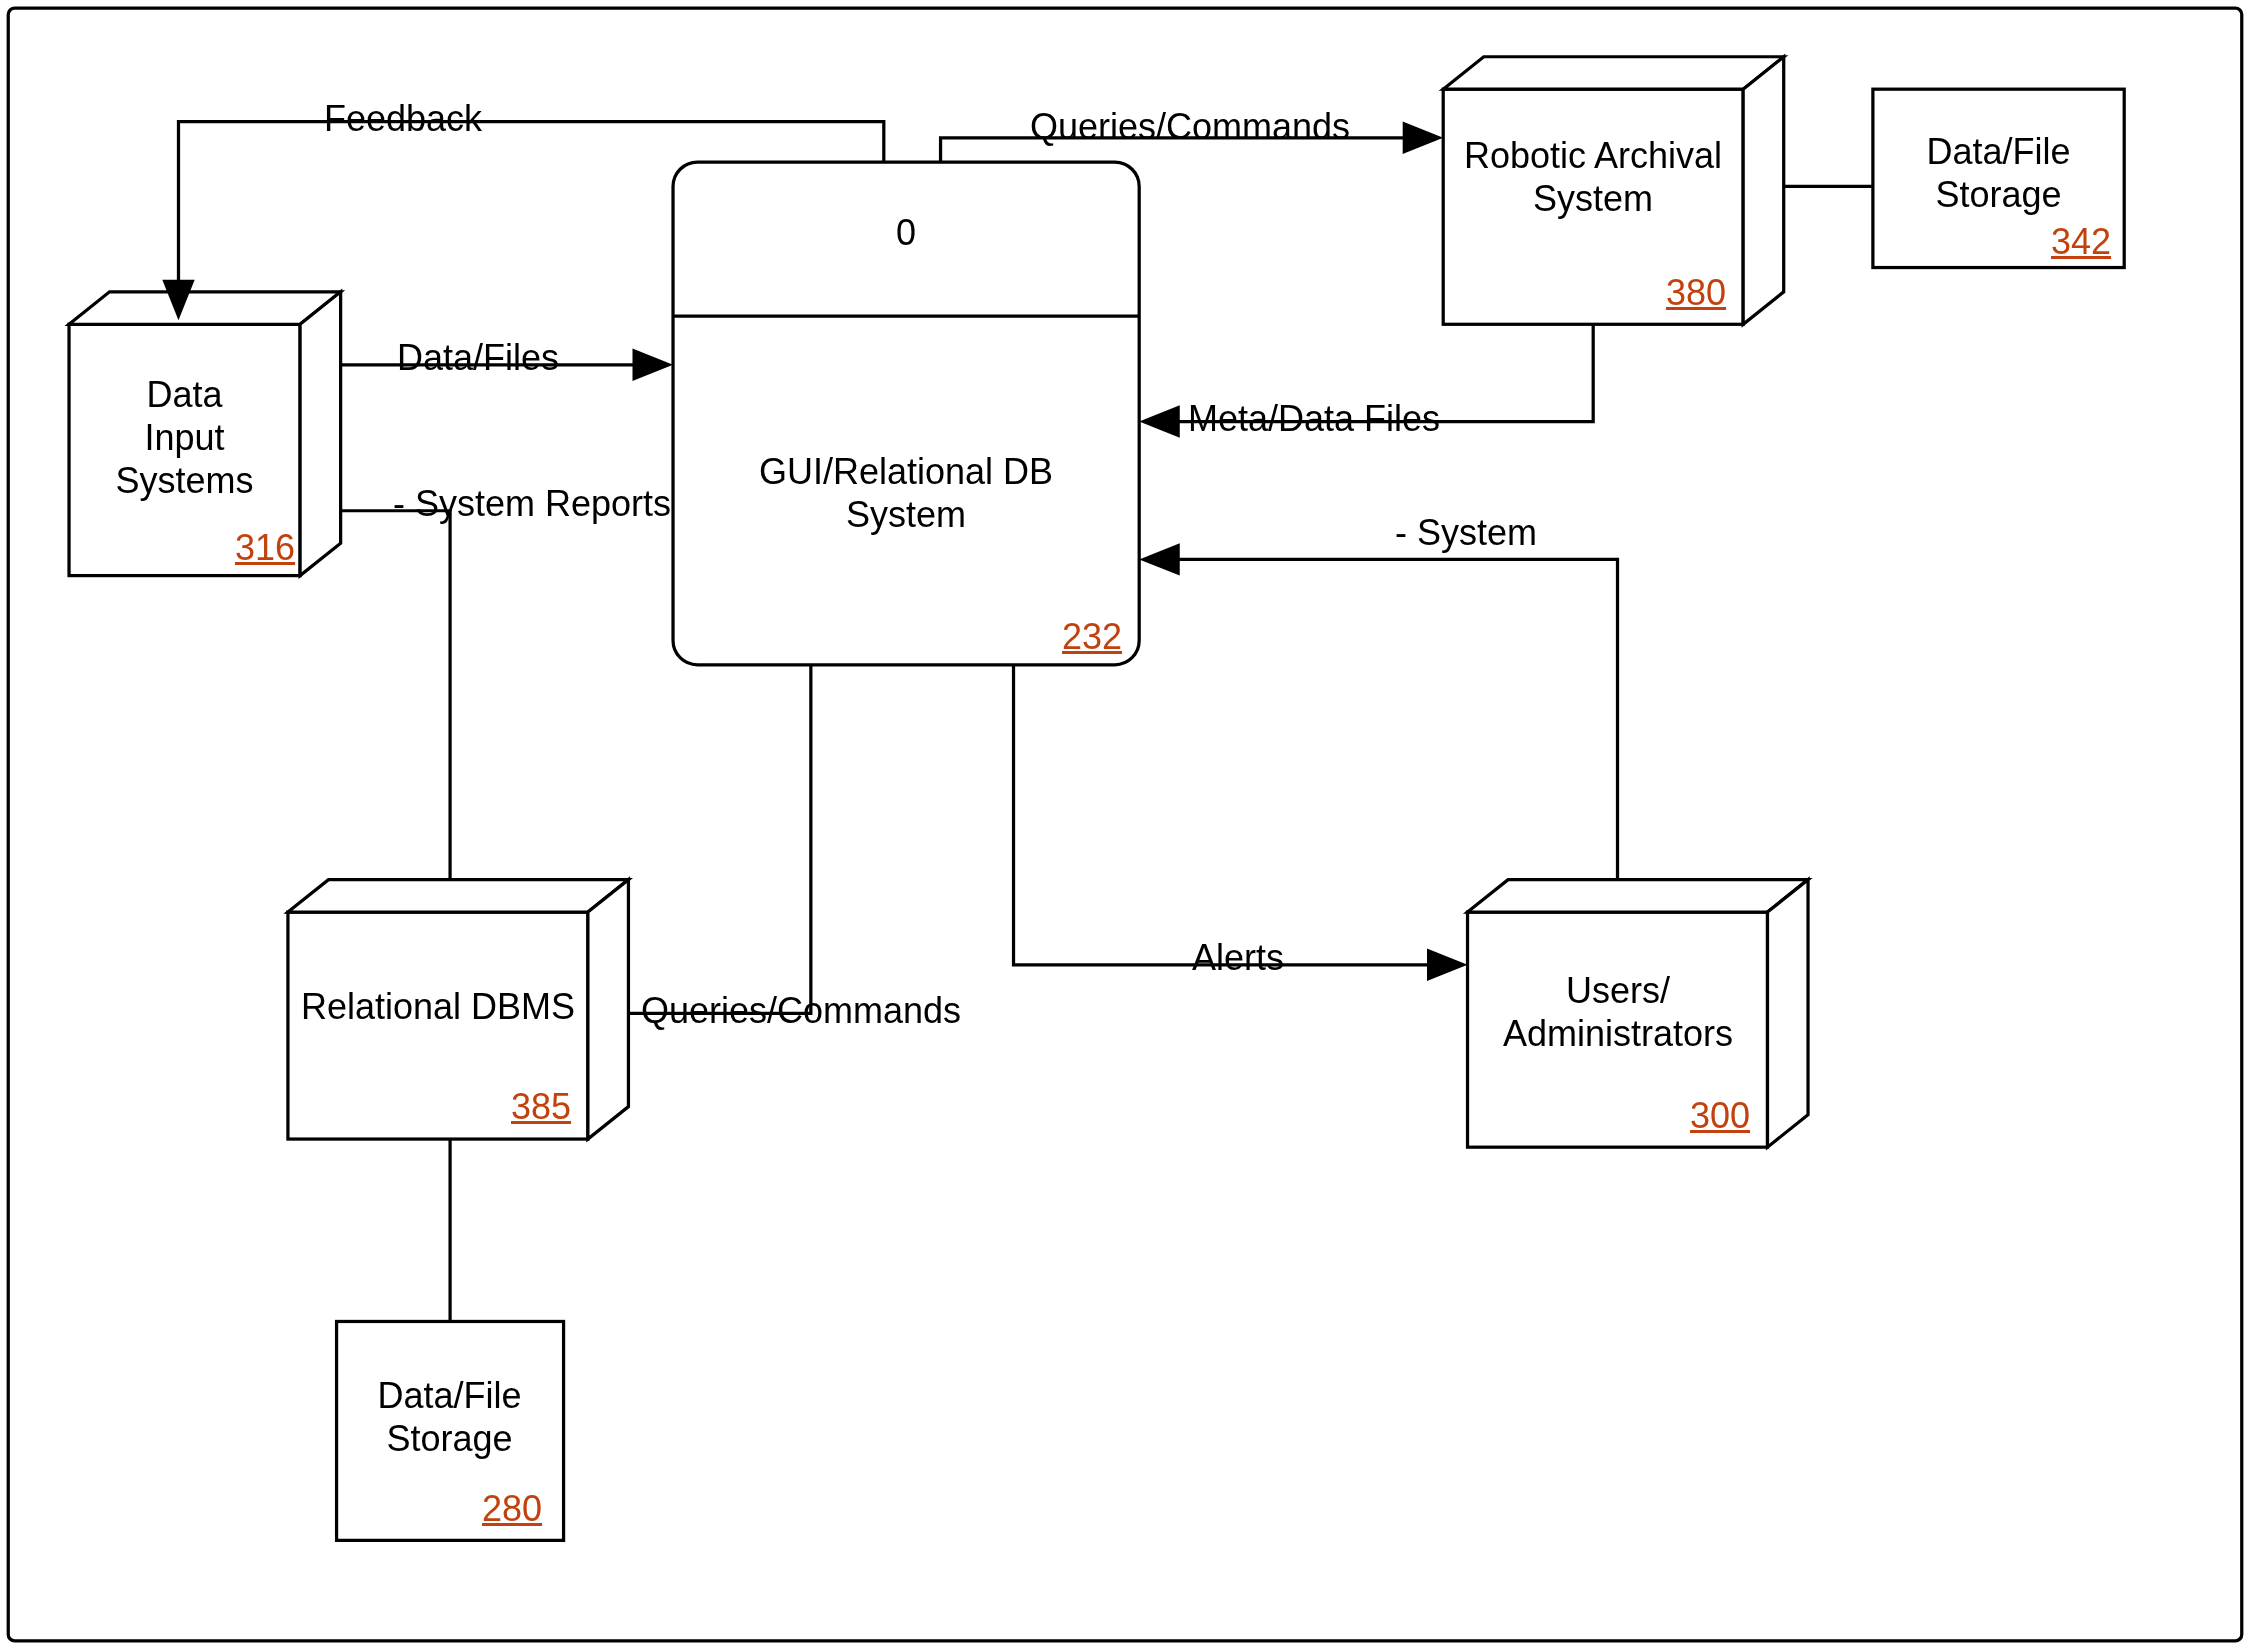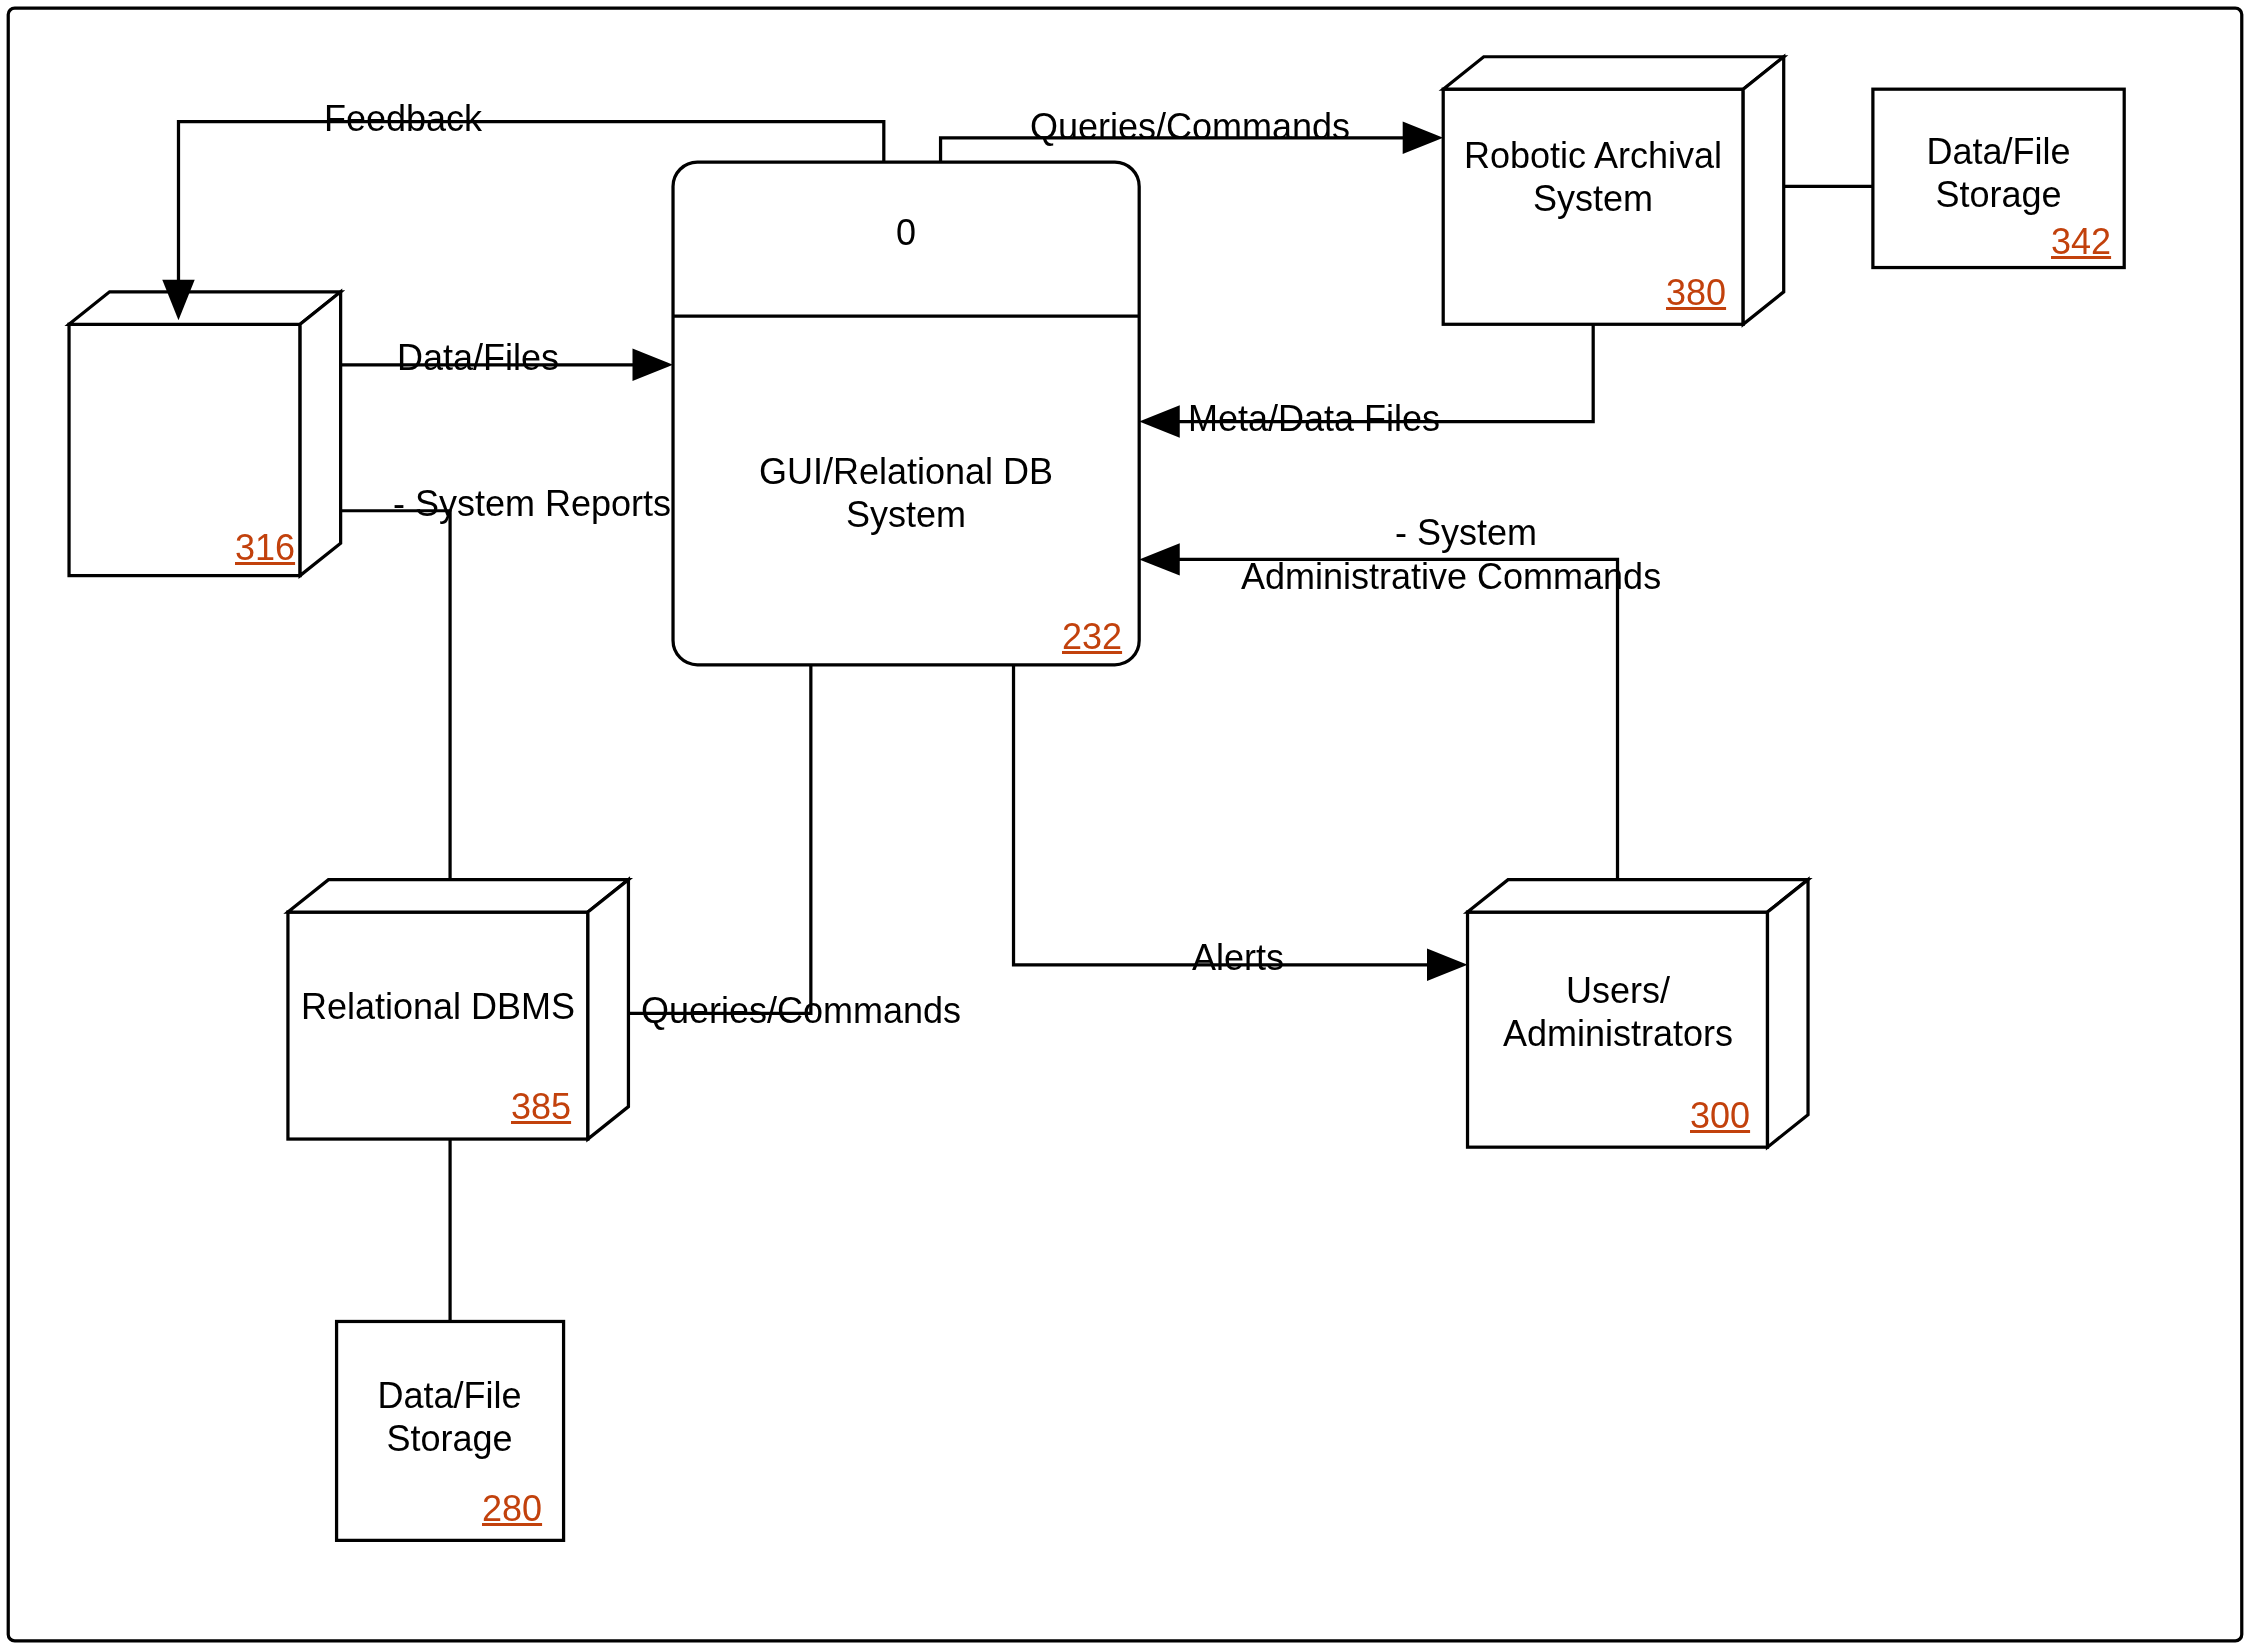--- a/index.html
+++ b/index.html
@@ -139,20 +139,23 @@
   </g>
 
   <g>
     <line class="stroke" x1="555" y1="1405" x2="555" y2="1630"></line>
   </g>
 
   <rect class="stroke" x="10" y="10" width="2755" height="2014" rx="8" ry="8"></rect>
 
 </svg>
 
+<div class="label" style="left:69px; top:373px; width:231px;">Data
+Input
+Systems</div>
 <div class="refnum" style="left:235px; top:527px;">316</div>
 
 <div class="label" style="left:673px; top:211px; width:466px;">0</div>
 <div class="label" style="left:673px; top:450px; width:466px;">GUI/Relational DB
 System</div>
 <div class="refnum" style="left:1062px; top:616px;">232</div>
 
 <div class="label" style="left:1443px; top:134px; width:300px;">Robotic Archival
 System</div>
 <div class="refnum" style="left:1666px; top:272px;">380</div>
@@ -171,18 +174,17 @@
 <div class="label" style="left:1468px; top:969px; width:300px;">Users/
 Administrators</div>
 <div class="refnum" style="left:1690px; top:1095px;">300</div>
 
 <div class="label" style="left:324px; top:97px;">Feedback</div>
 <div class="label" style="left:397px; top:336px;">Data/Files</div>
 <div class="label" style="left:349px; top:482px;margin-left:44px;">- System Reports</div>
 <div class="label" style="left:1030px; top:105px;">Queries/Commands</div>
 <div class="label" style="left:1188px; top:397px;">Meta/Data Files</div>
 <div class="label" style="left:1395px; top:511px;">- System</div>
-<div class="label" style="left:1241px; top:555px;">Administrative Commands</div>
 <div class="label" style="left:641px; top:989px;">Queries/Commands</div>
 <div class="label" style="left:1192px; top:936px;">Alerts</div>
 
 </div>
 
 
 </body></html>

